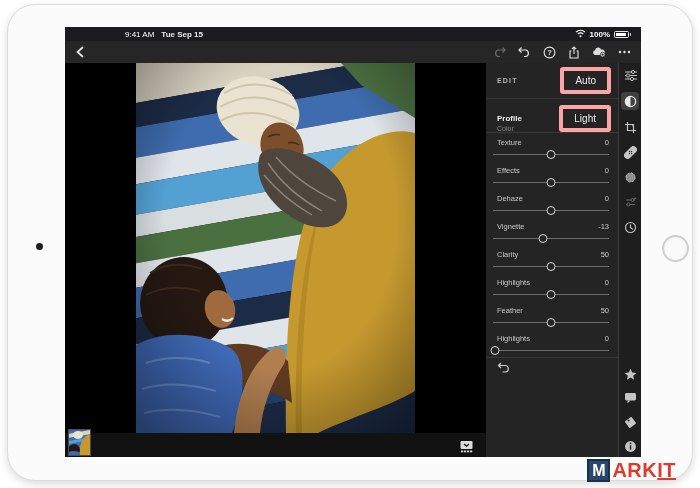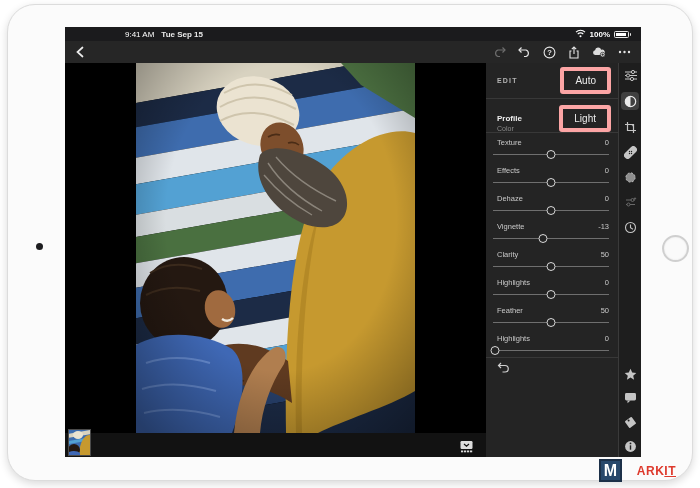--- a/index.html
+++ b/index.html
@@ -76,21 +76,21 @@
   .rail-bottom { position:absolute; bottom:3px; left:0; right:0; display:flex; flex-direction:column; align-items:center; gap:8px; }
   .rail-icon { width:18px; height:16px; display:flex; align-items:center; justify-content:center; cursor:pointer; border-radius:4px; }
   .rail-icon.selected { background:#404040; height:18px; }
   .rail-icon.dimmed { opacity:.45; }
 
   
   .watermark { position:absolute; right:24px; bottom:6px; display:flex; align-items:center; z-index:10; }
   .wm-box { width:23px; height:23px; display:flex; align-items:center; justify-content:center;
             font-weight:bold; font-size:16px; color:#fff; border:2px solid #1d3platform048; }
   .wm-box { border:2px solid #1c3048; }
-  .wm-text { font-size:12px; font-weight:bold; letter-spacing:.5px; margin-left:15px; }
+  .wm-text { font-size:20px; font-weight:bold; letter-spacing:.5px; margin-left:2px; }
   .wm-underline { text-decoration:underline; }
 </style>
 </head>
 <body>
 
 <div class="ipad">
   <div class="camera-dot"></div>
   <div class="home-button"></div>
 
   <div class="screen">

